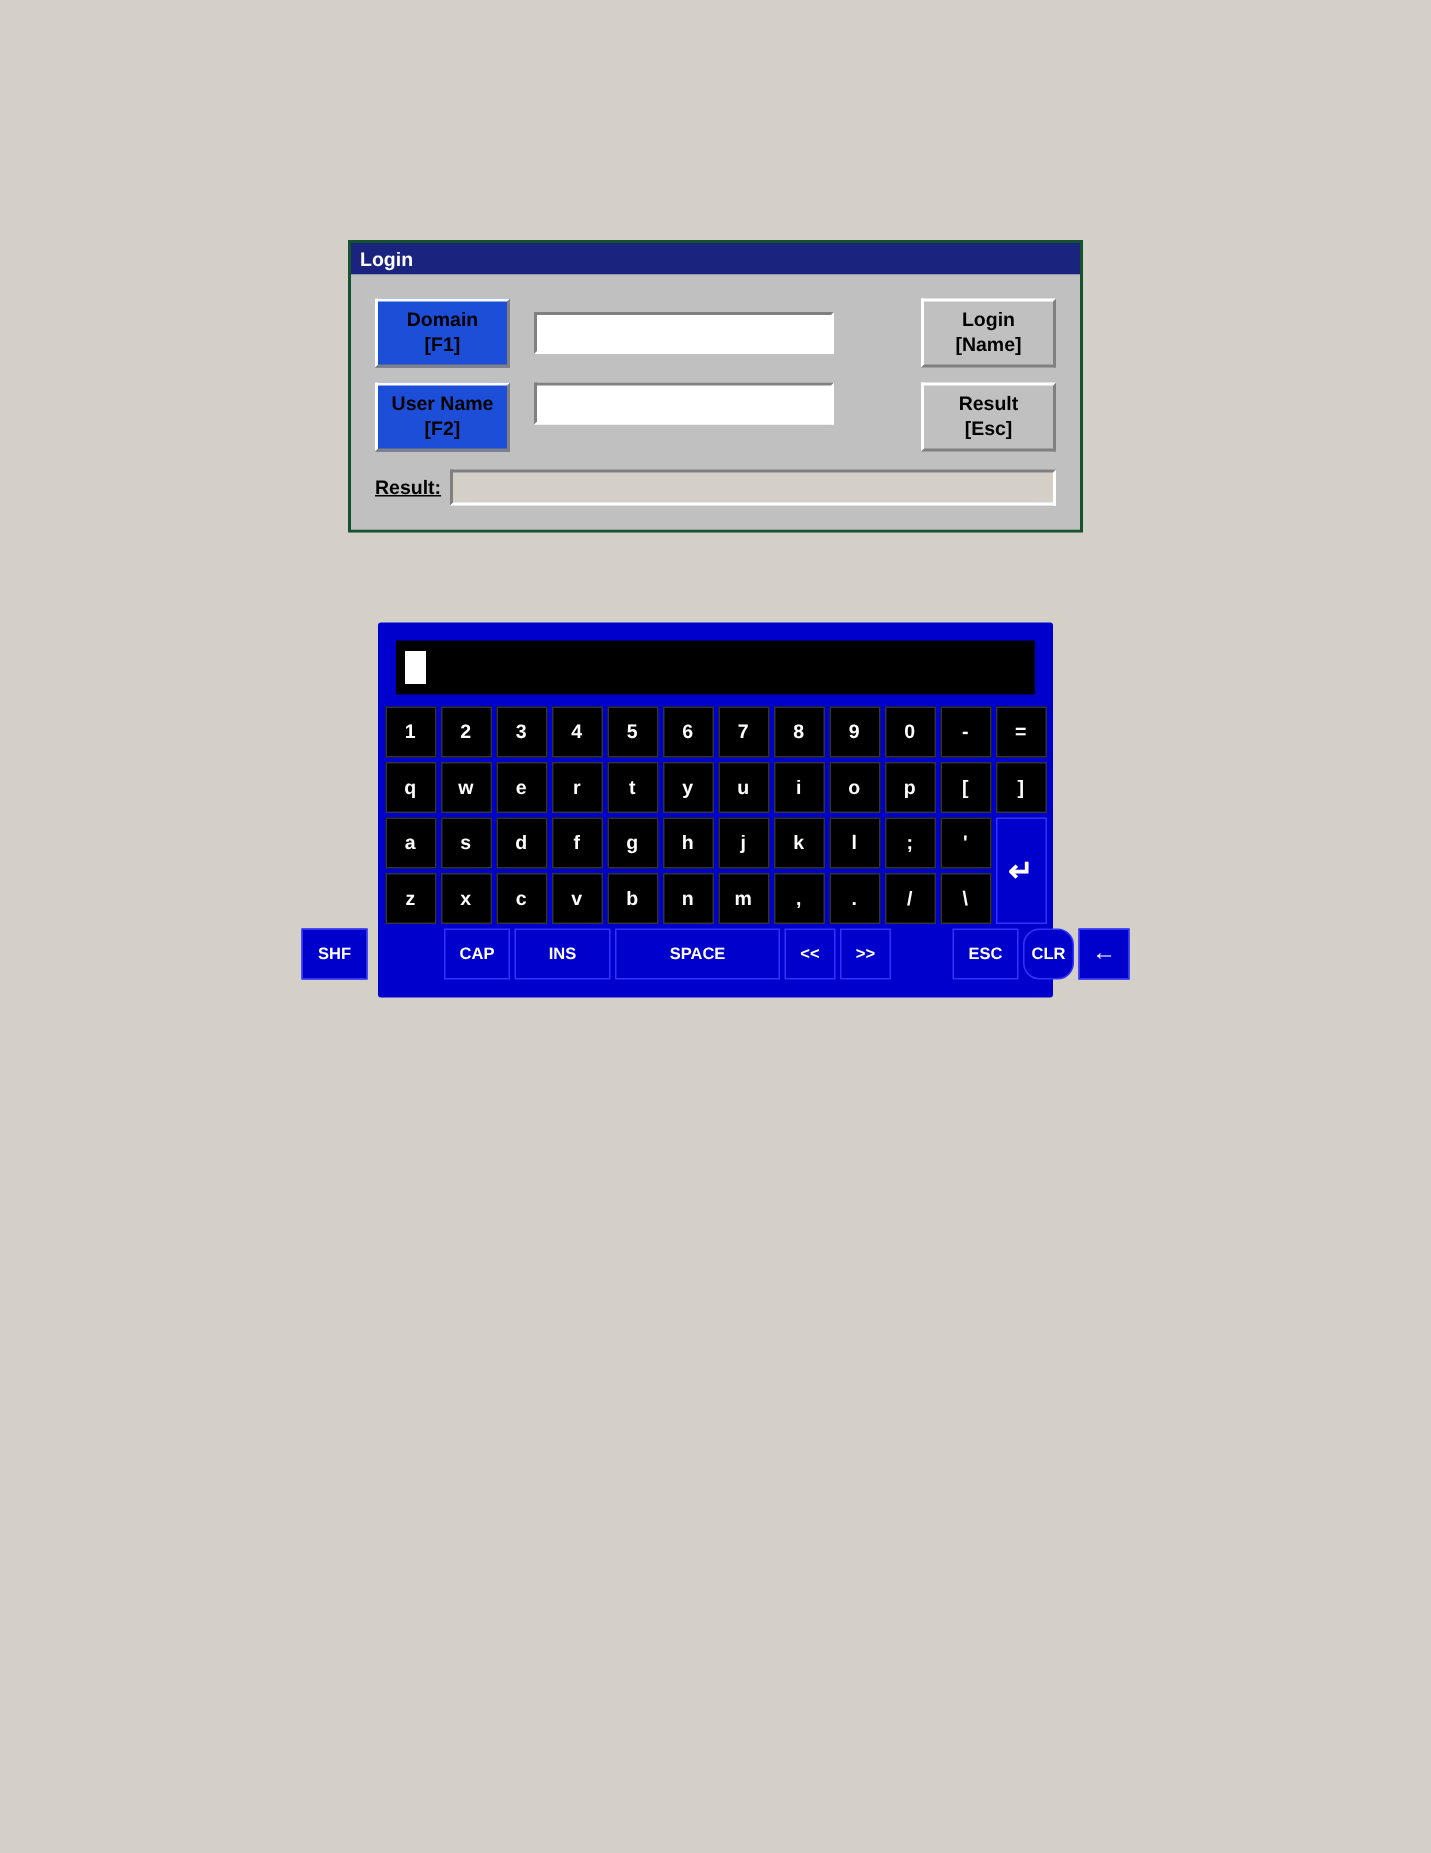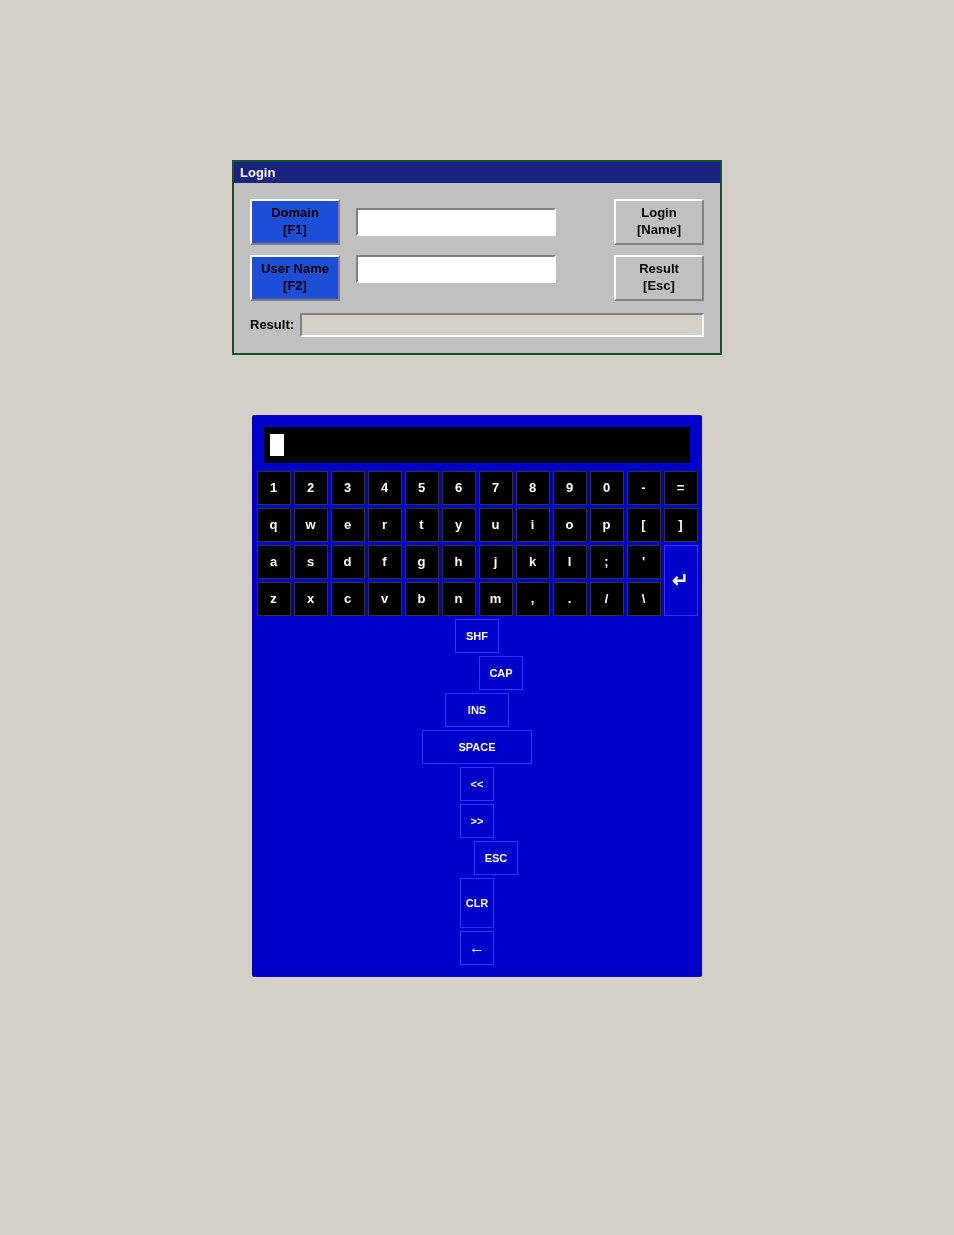--- a/index.html
+++ b/index.html
@@ -71,20 +71,21 @@
     }
     .login-result-row {
       display: flex;
       align-items: center;
       margin-top: 4px;
     }
     .login-result-label {
       font-size: 13px;
       font-weight: bold;
       margin-right: 6px;
+      text-decoration: underline;
     }
     .login-result-field {
       flex: 1;
       height: 24px;
       background: #d4d0c8;
       border: 2px solid;
       border-color: #808080 #ffffff #ffffff #808080;
     }
 
     
@@ -144,29 +145,28 @@
     .kb-space {
       width: 110px;
       height: 34px;
       text-align: right;
     }
     .kb-bottom-row {
       display: flex;
       gap: 3px;
       align-items: center;
       justify-content: center;
-      flex-direction: column;
     }
     .kb-shf { width: 44px; height: 34px; font-size: 11px; }
     .kb-cap { width: 44px; height: 34px; font-size: 11px; margin-left: 48px; }
     .kb-ins { width: 64px; height: 34px; font-size: 11px; }
     .kb-ll  { width: 34px; height: 34px; font-size: 11px; }
     .kb-rr  { width: 34px; height: 34px; font-size: 11px; }
     .kb-esc { width: 44px; height: 34px; font-size: 11px; margin-left: 38px; }
-    .kb-clr { width: 34px; height: 50px; font-size: 11px; }
+    .kb-clr { width: 34px; height: 34px; font-size: 11px; border-radius: 11px; }
     .kb-back { width: 34px; height: 34px; font-size: 16px; }
   </style>
 </head>
 <body>
 
 <div class="login-dialog">
   <div class="login-titlebar">
     <span>Login</span>
   </div>
   <div class="login-body">

